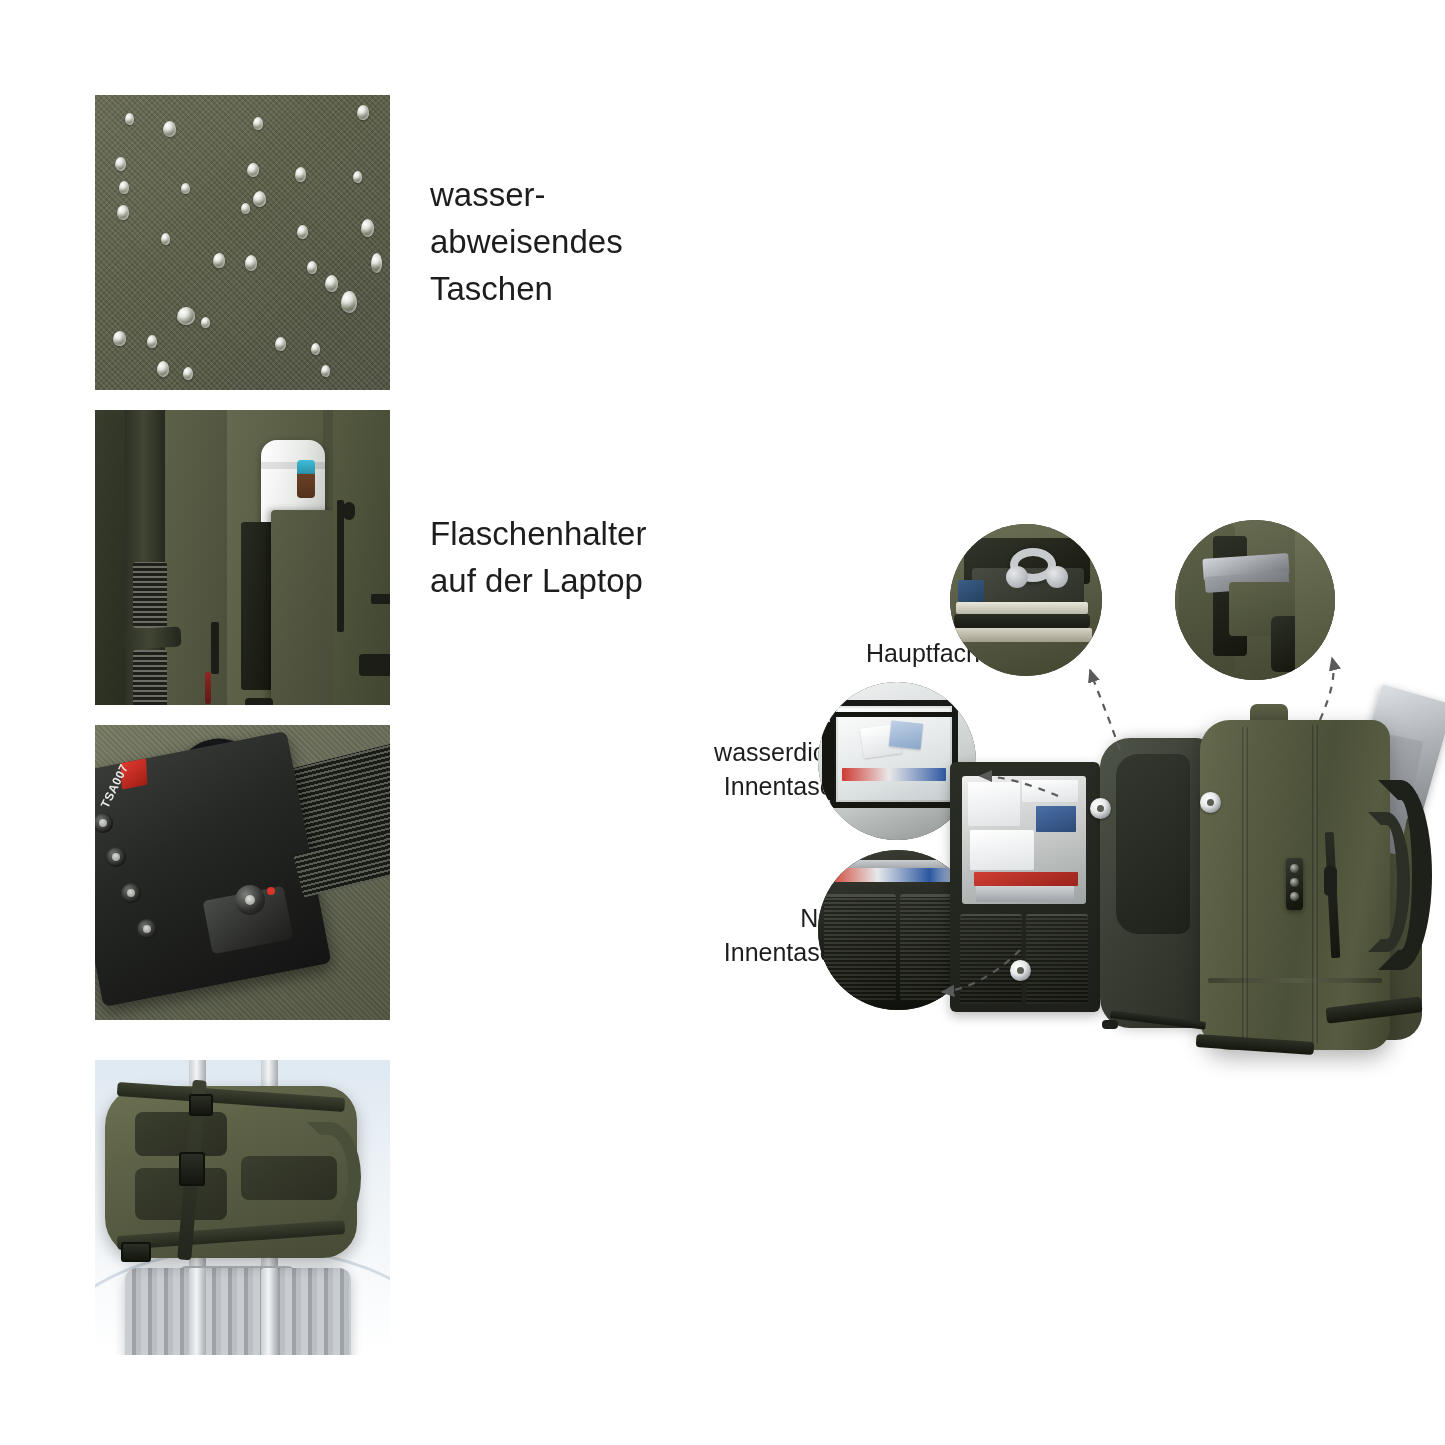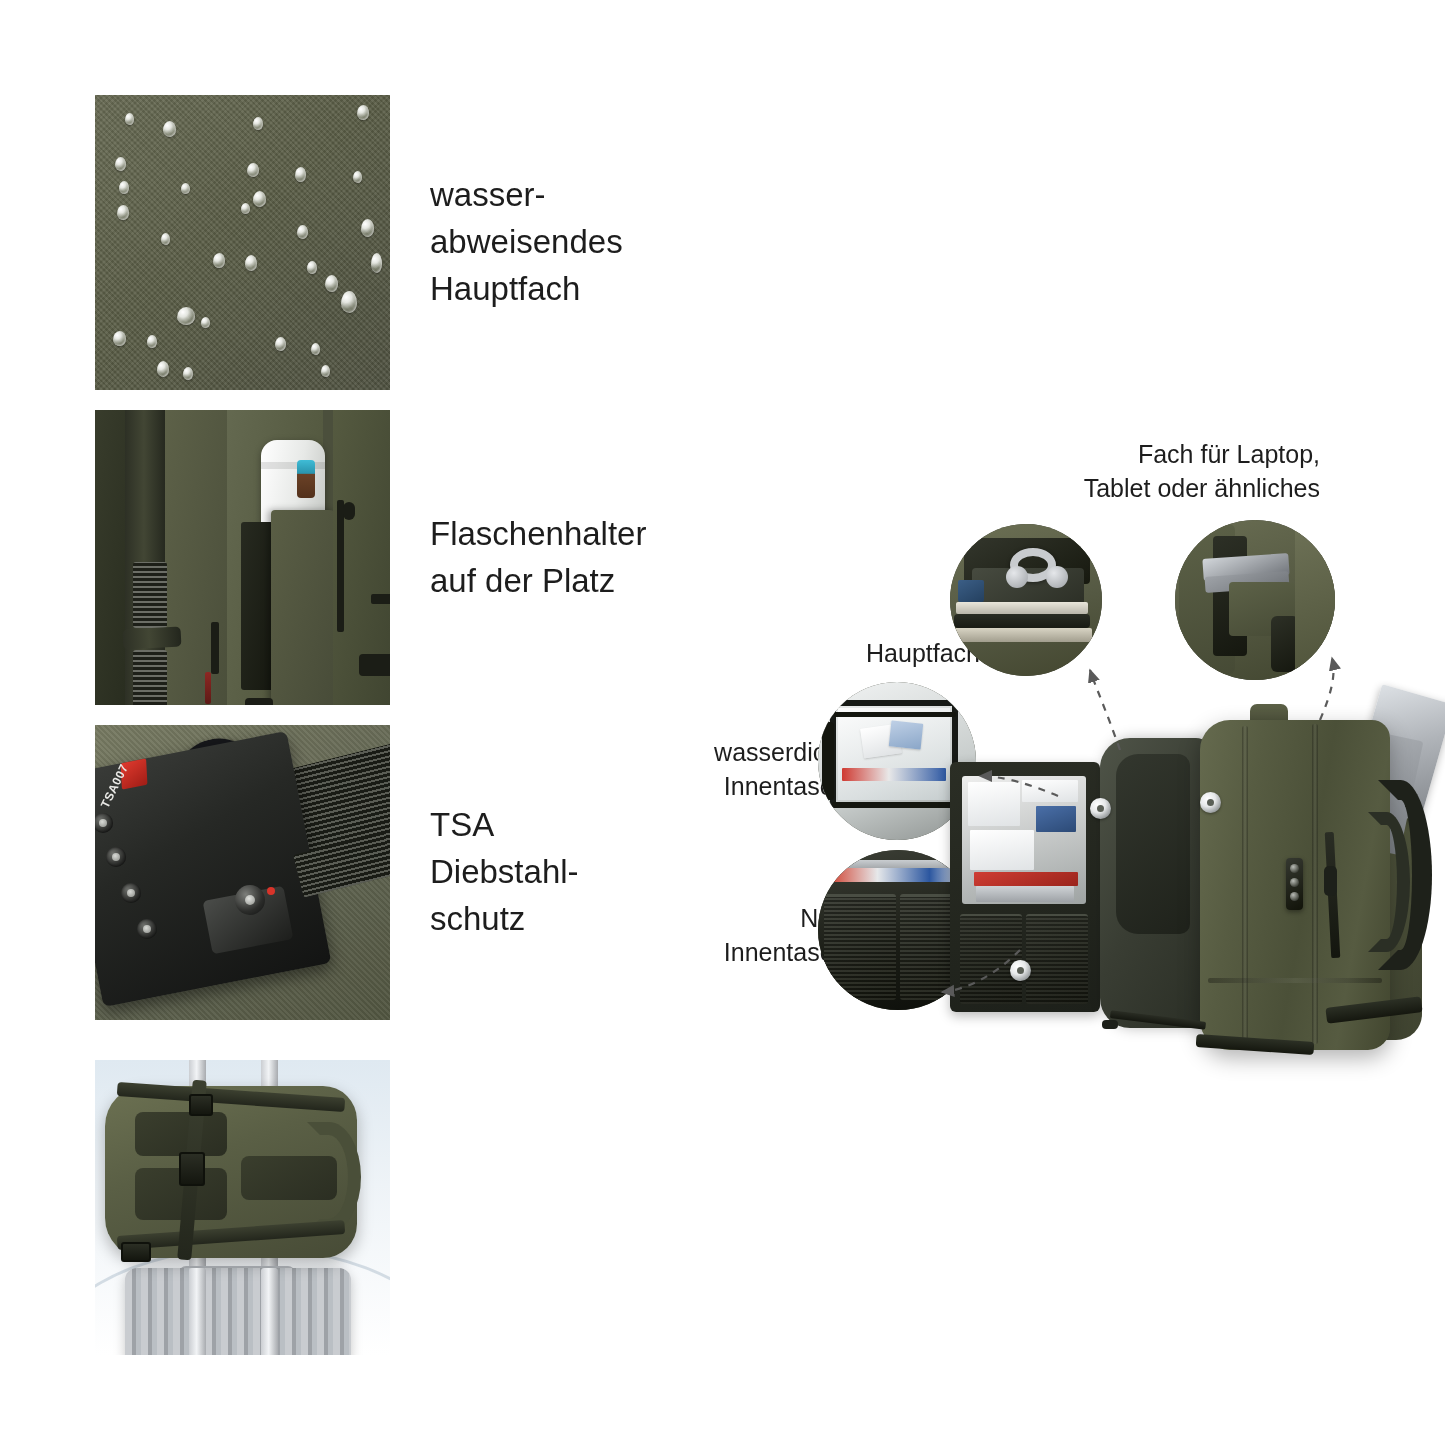--- a/index.html
+++ b/index.html
@@ -502,21 +502,21 @@
       <div class="drop" style="left:18px;  top:236px; width:13px; height:15px;"></div>
       <div class="drop" style="left:52px;  top:240px; width:10px; height:13px;"></div>
       <div class="drop" style="left:180px; top:242px; width:11px; height:14px;"></div>
       <div class="drop" style="left:216px; top:248px; width:9px;  height:12px;"></div>
       <div class="drop" style="left:62px;  top:266px; width:12px; height:16px;"></div>
       <div class="drop" style="left:88px;  top:272px; width:10px; height:13px;"></div>
       <div class="drop" style="left:226px; top:270px; width:9px;  height:12px;"></div>
     </div>
     <div class="feature-label">wasser-
 abweisendes
-Hauptfach</div>
+Taschen</div>
   </div>
 
   <div class="feature" style="top:410px">
     <div class="thumb">
       <div class="bottle-scene">
         <div class="bp-panel" style="left:-10px; top:-6px; width:58px; height:310px; background:linear-gradient(100deg,#3a3e2d,#262a1d);"></div>
         <div class="strap-v" style="left:30px; top:-6px; width:42px; height:310px;"></div>
         <div class="bp-panel" style="left:70px; top:-6px; width:66px; height:310px;"></div>
         <div class="mesh-strip" style="left:38px; top:152px; width:34px; height:66px;"></div>
         <div class="mesh-strip" style="left:38px; top:240px; width:34px; height:62px;"></div>
@@ -532,21 +532,21 @@
         <div class="zip-line" style="left:242px; top:90px; width:7px; height:132px;"></div>
         <div class="zip-line" style="left:248px; top:92px; width:12px; height:18px; border-radius:6px;"></div>
         <div class="zip-line" style="left:116px; top:212px; width:8px; height:52px;"></div>
         <div class="red-tag" style="left:110px; top:262px; width:6px; height:32px;"></div>
         <div class="zip-line" style="left:276px; top:184px; width:22px; height:10px;"></div>
         <div class="zip-line" style="left:264px; top:244px; width:34px; height:22px; border-radius:4px;"></div>
         <div class="zip-line" style="left:150px; top:288px; width:28px; height:16px; border-radius:4px;"></div>
       </div>
     </div>
     <div class="feature-label">Flaschenhalter
-auf der Platz</div>
+auf der Laptop</div>
   </div>
 
   <div class="feature" style="top:725px">
     <div class="thumb">
       <div class="tsa-scene">
         <div class="webbing" style="left:186px; top:32px; width:128px; height:128px;"></div>
         <div class="shackle" style="left:72px;  top:14px; width:96px; height:52px; transform:rotate(-13deg);"></div>
         <div class="shackle" style="left:100px; top:58px; width:96px; height:52px; transform:rotate(-13deg);"></div>
         <div class="lock-body" style="left:-16px; top:26px; width:232px; height:236px;"></div>
         <div class="lock-badge" style="left:26px; top:36px; width:26px; height:26px;"></div>
@@ -554,23 +554,20 @@
         <div class="dial" style="left:-2px;  top:88px;"></div>
         <div class="dial" style="left:11px;  top:122px;"></div>
         <div class="dial" style="left:26px;  top:158px;"></div>
         <div class="dial" style="left:42px;  top:194px;"></div>
         <div class="lock-btn" style="left:112px; top:168px; width:82px; height:54px; transform:rotate(-11deg);"></div>
         <div class="lock-knob" style="left:140px; top:160px;"></div>
         <div class="lock-dot" style="left:172px; top:162px;"></div>
         <div class="webbing" style="left:202px; top:118px; width:94px; height:44px;"></div>
       </div>
     </div>
-    <div class="feature-label">TSA
-Diebstahl-
-schutz</div>
   </div>
 
   <div class="feature" style="top:1060px">
     <div class="thumb">
       <div class="lug-scene">
         <div class="lug-arc" style="left:-56px; top:186px; width:420px; height:240px;"></div>
         <div class="tele" style="left:94px;  top:-4px; width:17px; height:230px;"></div>
         <div class="tele" style="left:166px; top:-4px; width:17px; height:230px;"></div>
         <div class="case-top" style="left:84px; top:206px; width:116px; height:30px;"></div>
         <div class="case" style="left:30px; top:208px; width:226px; height:94px;"></div>
@@ -586,22 +583,20 @@
         <div class="lug-buckle" style="left:94px; top:34px; width:24px; height:22px;"></div>
         <div class="lug-buckle" style="left:26px; top:182px; width:30px; height:20px;"></div>
         <div class="tele" style="left:94px;  top:208px; width:17px; height:96px;"></div>
         <div class="tele" style="left:166px; top:208px; width:17px; height:96px;"></div>
       </div>
     </div>
   </div>
 
   <div class="diagram">
 
-    <div class="callout-label lbl-laptop">Fach für Laptop,
-Tablet oder ähnliches</div>
     <div class="callout-label lbl-haupt">Hauptfach</div>
     <div class="callout-label lbl-wasser">wasserdichte
 Innentasche</div>
     <div class="callout-label lbl-netz">Netz-
 Innentasche</div>
 
     <div class="inset ins-a">
       <div class="ia-bg"></div>
       <div class="ia-dark" style="left:14px; top:14px; width:126px; height:46px;"></div>
       <div class="ia-dark" style="left:22px; top:44px; width:112px; height:40px; background:linear-gradient(150deg,#474b40,#2b2e25);"></div>

